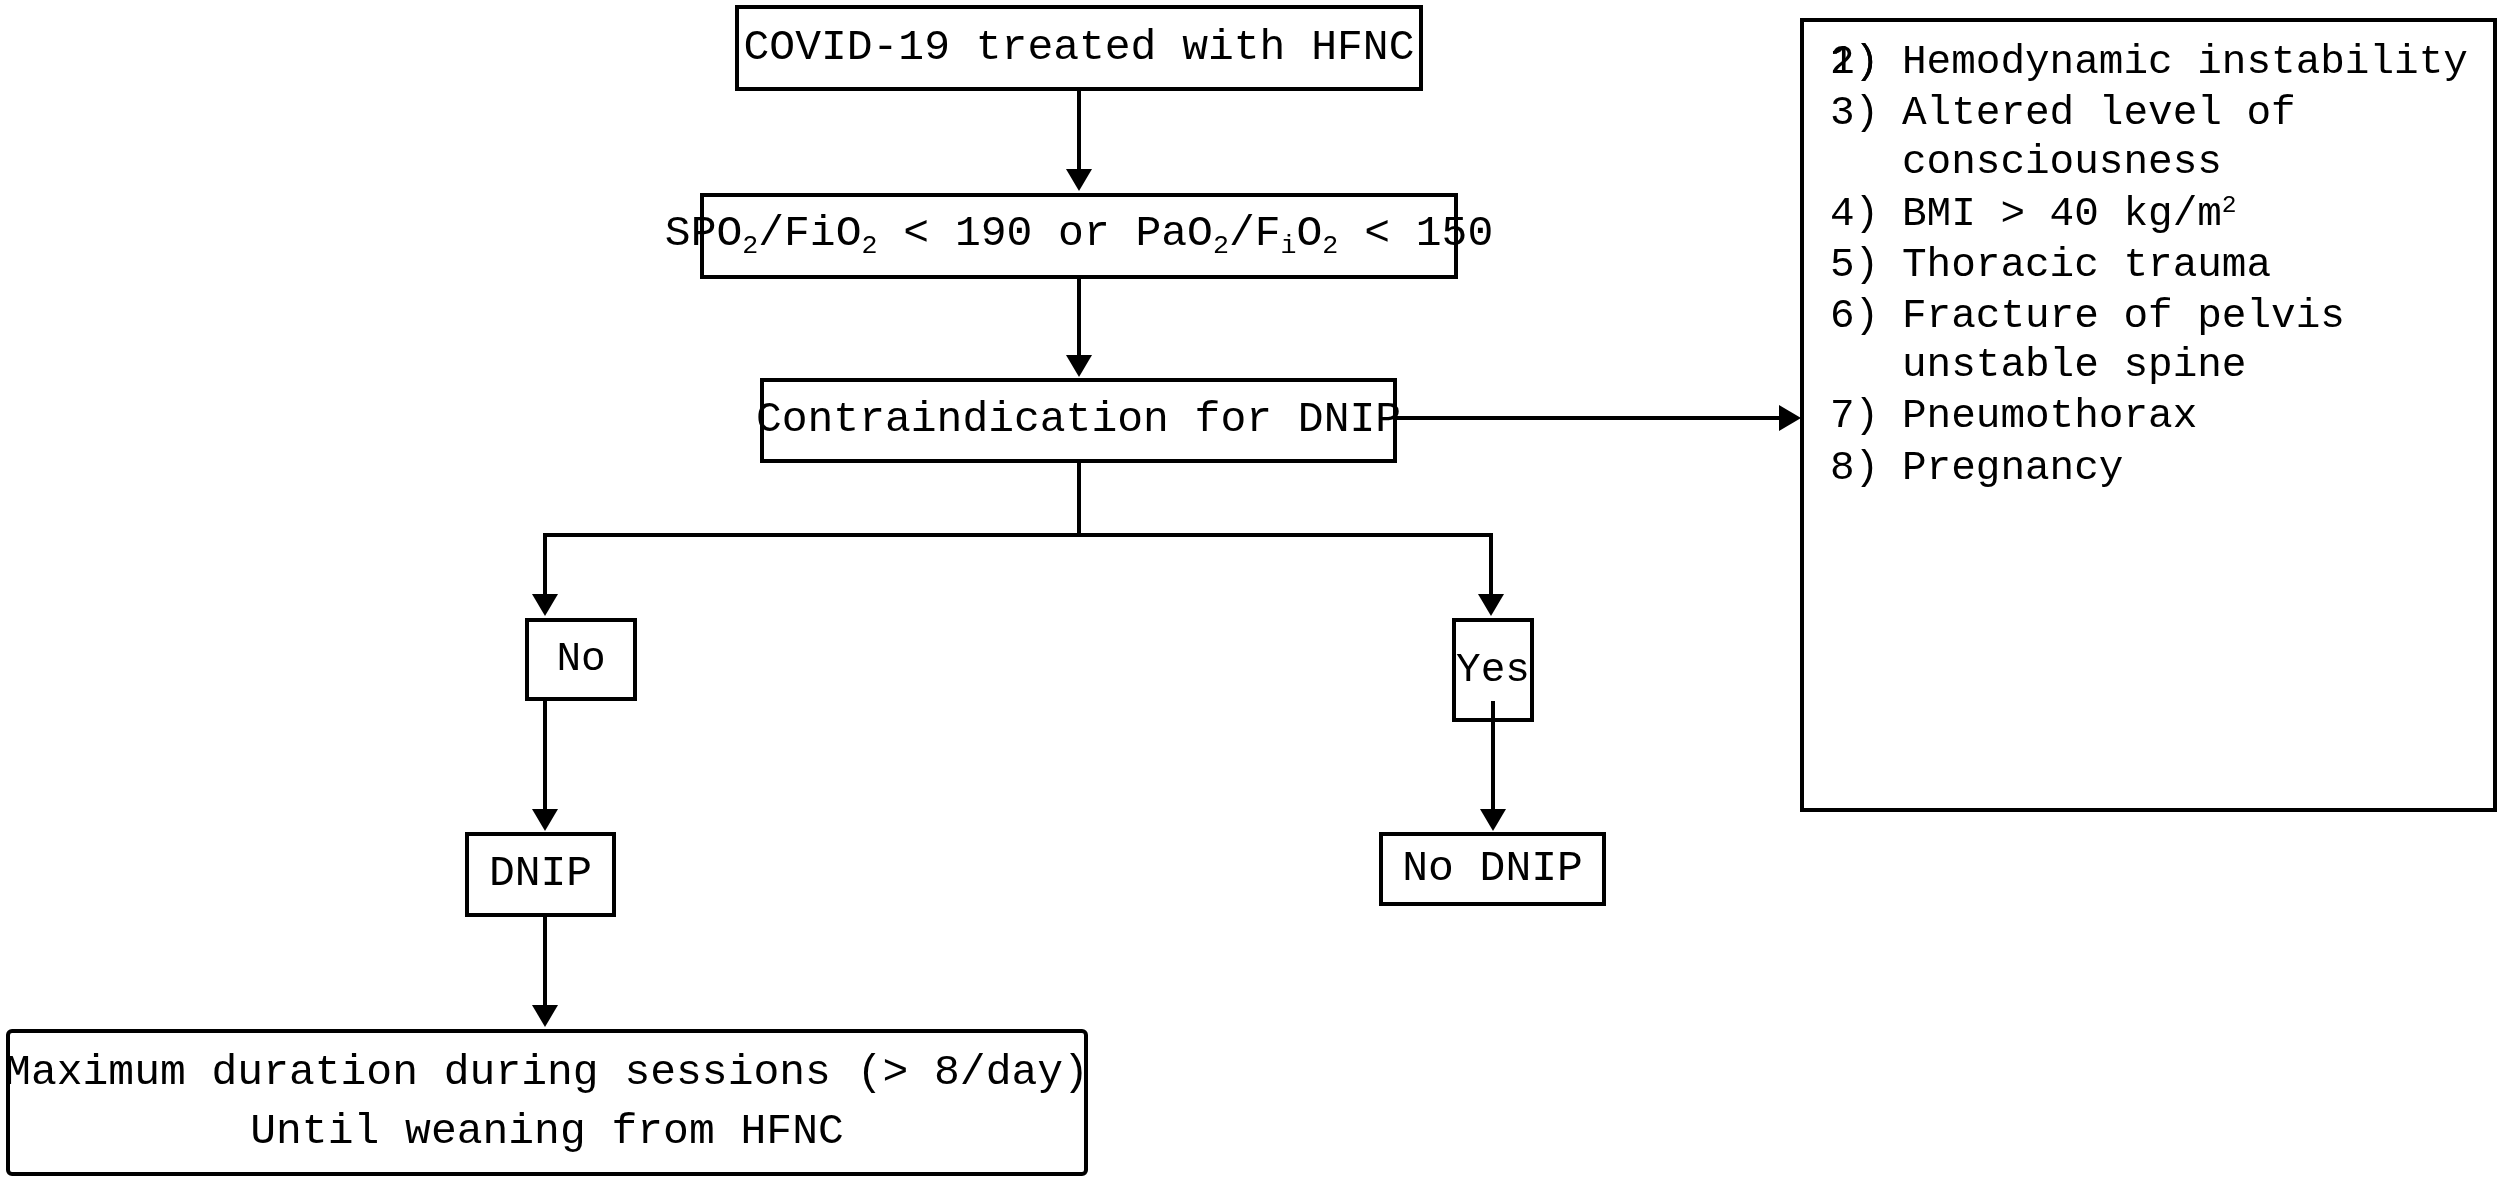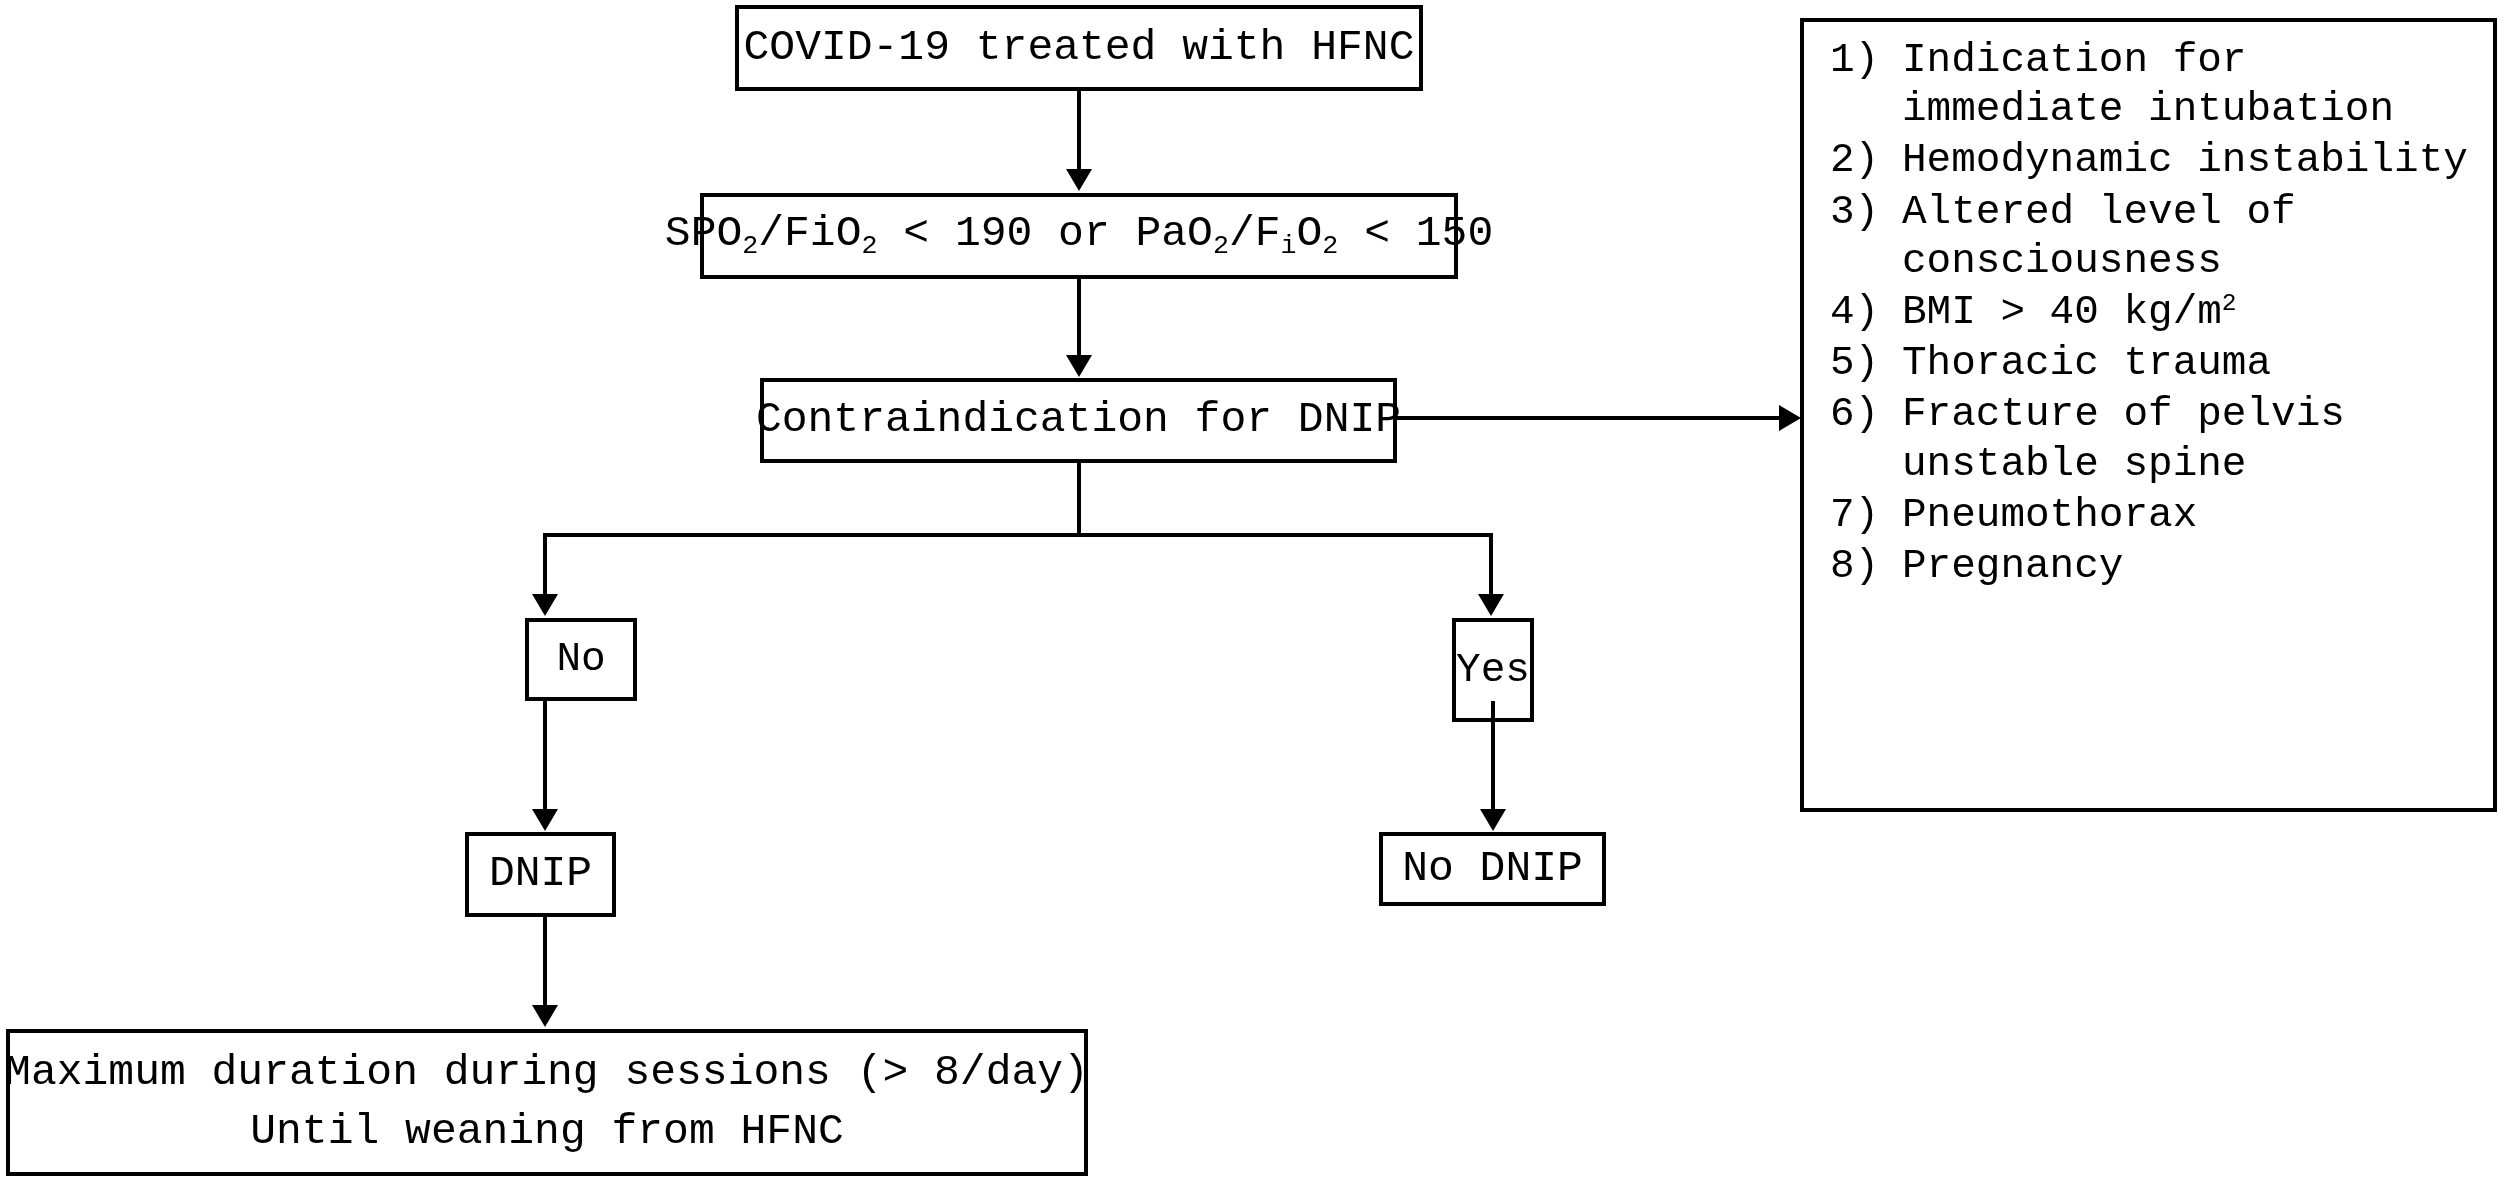--- a/index.html
+++ b/index.html
@@ -31,21 +31,21 @@
 
   
   #node-covid   { left: 735px;  top: 5px;    width: 688px; height: 86px;  font-size: 43px; }
   #node-ratio   { left: 700px;  top: 193px;  width: 758px; height: 86px;  font-size: 43px; }
   #node-contra  { left: 760px;  top: 378px;  width: 637px; height: 85px;  font-size: 43px; }
   #node-no      { left: 489px;  top: 618px;  width: 112px; height: 83px;  font-size: 41px; margin-left: 36px; }
   #node-yes     { left: 1452px; top: 618px;  width: 82px;  height: 104px;  font-size: 41px; }
   #node-dnip    { left: 465px;  top: 832px;  width: 151px; height: 85px;  font-size: 43px; }
   #node-nodnip  { left: 1379px; top: 832px;  width: 227px; height: 74px;  font-size: 43px; }
   #node-duration{ left: 6px;    top: 1029px; width: 1082px;height: 147px; font-size: 43px;
-                  flex-direction: column; justify-content: center; }
+                  flex-direction: column; justify-content: center; border-radius: 6px; }
   #node-duration .txt { line-height: 1.35; }
 
   
   #panel-list {
     position: absolute;
     left: 1800px;
     top: 18px;
     width: 697px;
     height: 794px;
     box-sizing: border-box;
@@ -135,21 +135,20 @@
 
   <div class="node" id="node-duration">
     <span class="txt">Maximum duration during sessions (&gt; 8/day)</span>
     <span class="txt">Until weaning from HFNC</span>
   </div>
 
   <div id="panel-list">
     <ol>
       <li>
         <span class="num">1)</span>
-        <span class="body">Indication for immediate intubation</span>
       </li>
       <li>
         <span class="num">2)</span>
         <span class="body">Hemodynamic instability</span>
       </li>
       <li>
         <span class="num">3)</span>
         <span class="body">Altered level of consciousness</span>
       </li>
       <li>

